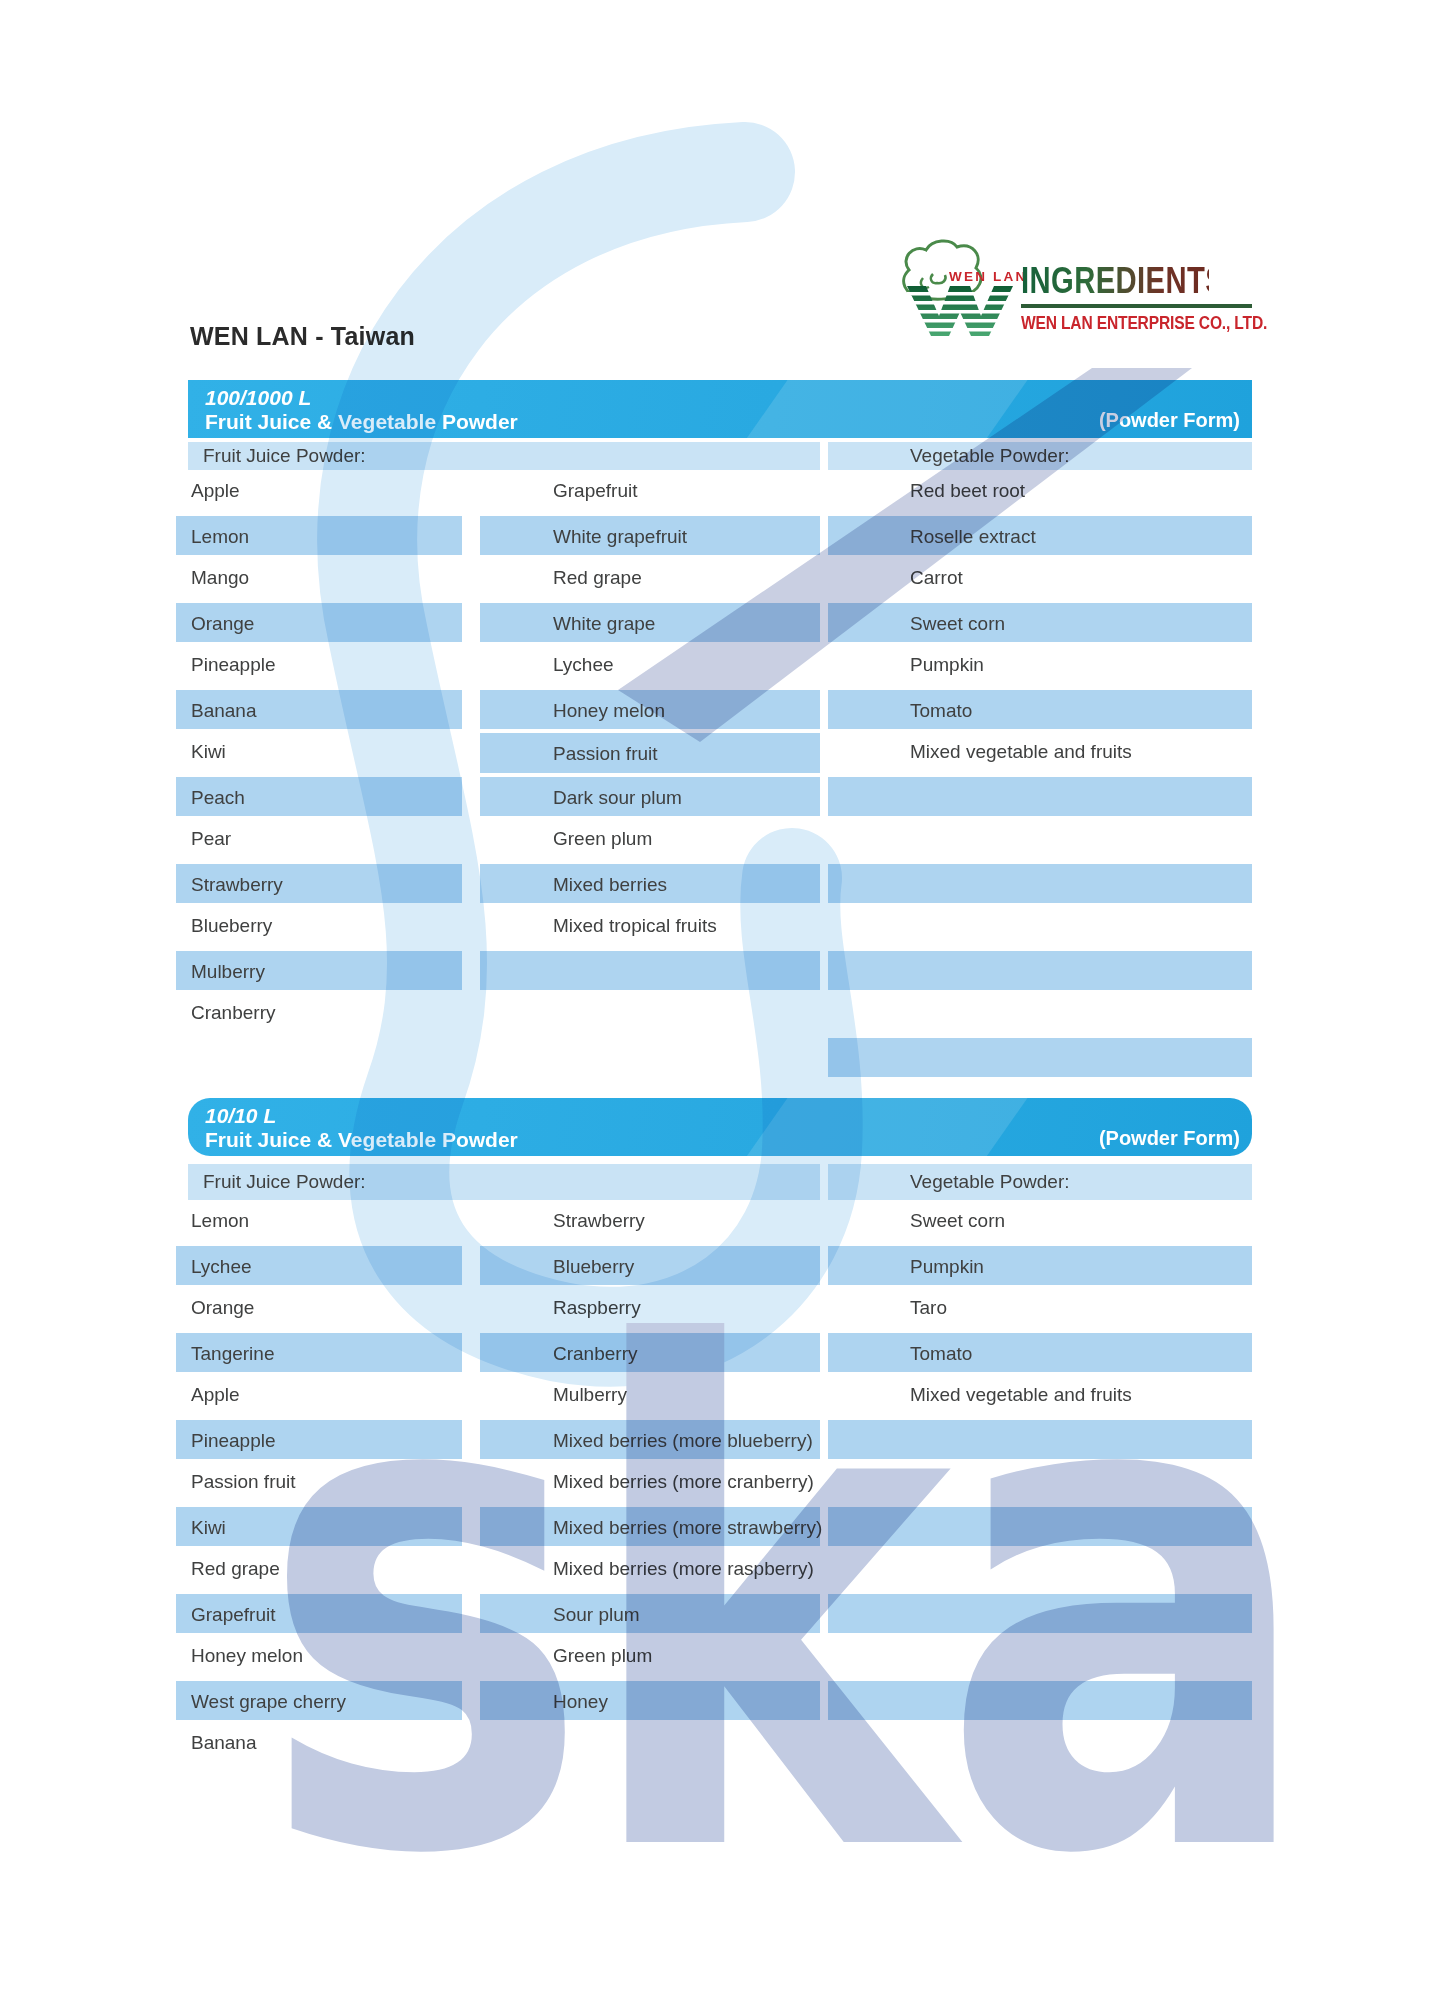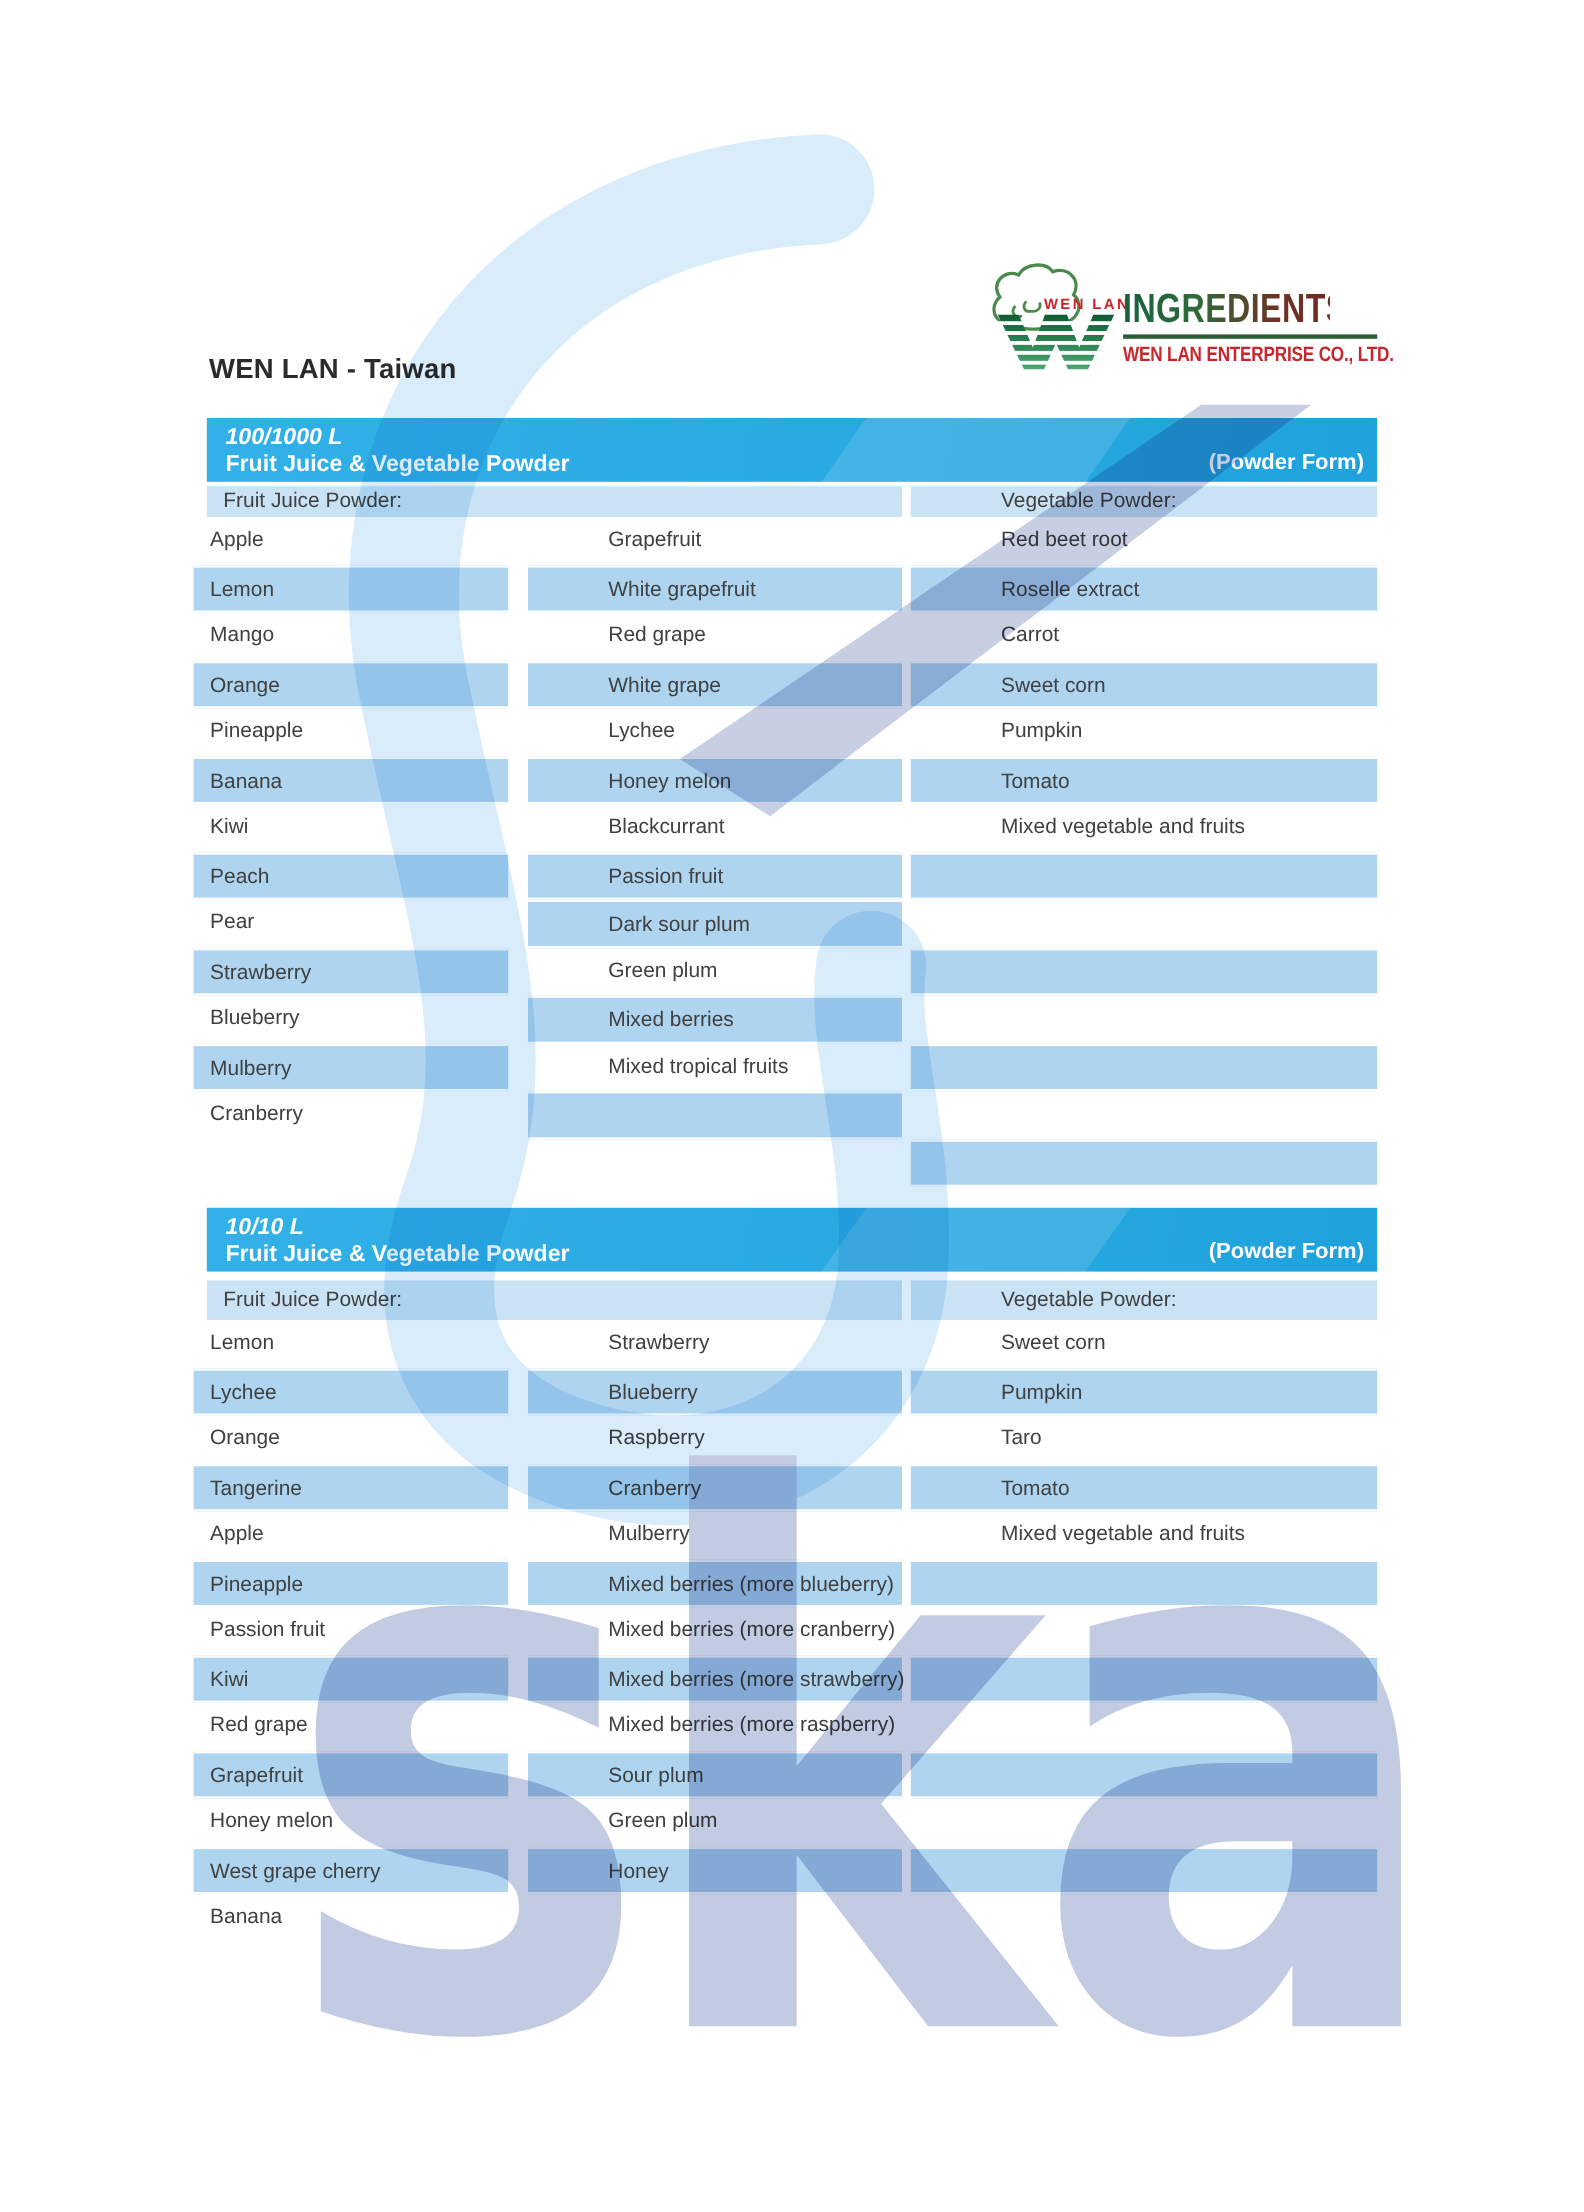--- a/index.html
+++ b/index.html
@@ -20,21 +20,21 @@
                transform:scaleX(0.79); transform-origin:left;
                background:linear-gradient(90deg,#15613b 0%, #2e6b3a 35%, #6e3226 75%, #6e2b21 100%);
                -webkit-background-clip:text; background-clip:text; color:transparent; }
   .ing-rule { margin-top:3px; width:231px; height:4px; background:#2d5c36; }
   .ing-company { margin-top:4px; font-size:19px; font-weight:bold; color:#c9252c; white-space:nowrap;
                  transform:scaleX(0.82); transform-origin:left; letter-spacing:-0.2px; }
 
   
   .band { position:absolute; left:188px; width:1064px; height:58px;
           background:linear-gradient(100deg,#31b1e7 0%, #29a9e1 55%, #1fa2dc 100%); color:#fff; overflow:hidden; }
-  .s1 .band { top:380px; } .s2 .band { top:1098px; }
+  .s1 .band { top:380px; } .s2 .band { top:1098px;border-radius:22px; }
   .band-gloss { position:absolute; left:54%; top:-20px; width:240px; height:110px;
                 background:rgba(255,255,255,0.13); transform:skewX(-35deg); }
   .band-volume { position:absolute; left:17px; top:6px; font-size:21px; font-weight:bold;font-style:italic; }
   .band-title  { position:absolute; left:17px; top:30px; font-size:21px; font-weight:bold; }
   .band-form   { position:absolute; right:12px; bottom:6px; font-size:20px; font-weight:bold; }
 
   
   .subheader { position:absolute; background:#c9e3f5; color:#3f4040; font-size:19px; }
   .sub-left  { left:188px; width:632px; padding-left:15px; }
   .sub-right { left:828px; width:424px; padding-left:82px; }
@@ -114,21 +114,20 @@
         <div class="row shaded">Mulberry</div>
         <div class="row">Cranberry</div>
       </div>
     <div class="col c2">
         <div class="row">Grapefruit</div>
         <div class="row shaded">White grapefruit</div>
         <div class="row">Red grape</div>
         <div class="row shaded">White grape</div>
         <div class="row">Lychee</div>
         <div class="row shaded">Honey melon</div>
-        <div class="row">Blackcurrant</div>
         <div class="row shaded">Passion fruit</div>
         <div class="row shaded">Dark sour plum</div>
         <div class="row">Green plum</div>
         <div class="row shaded">Mixed berries</div>
         <div class="row">Mixed tropical fruits</div>
         <div class="row shaded"></div>
       </div>
     <div class="col c3">
         <div class="row">Red beet root</div>
         <div class="row shaded">Roselle extract</div>

